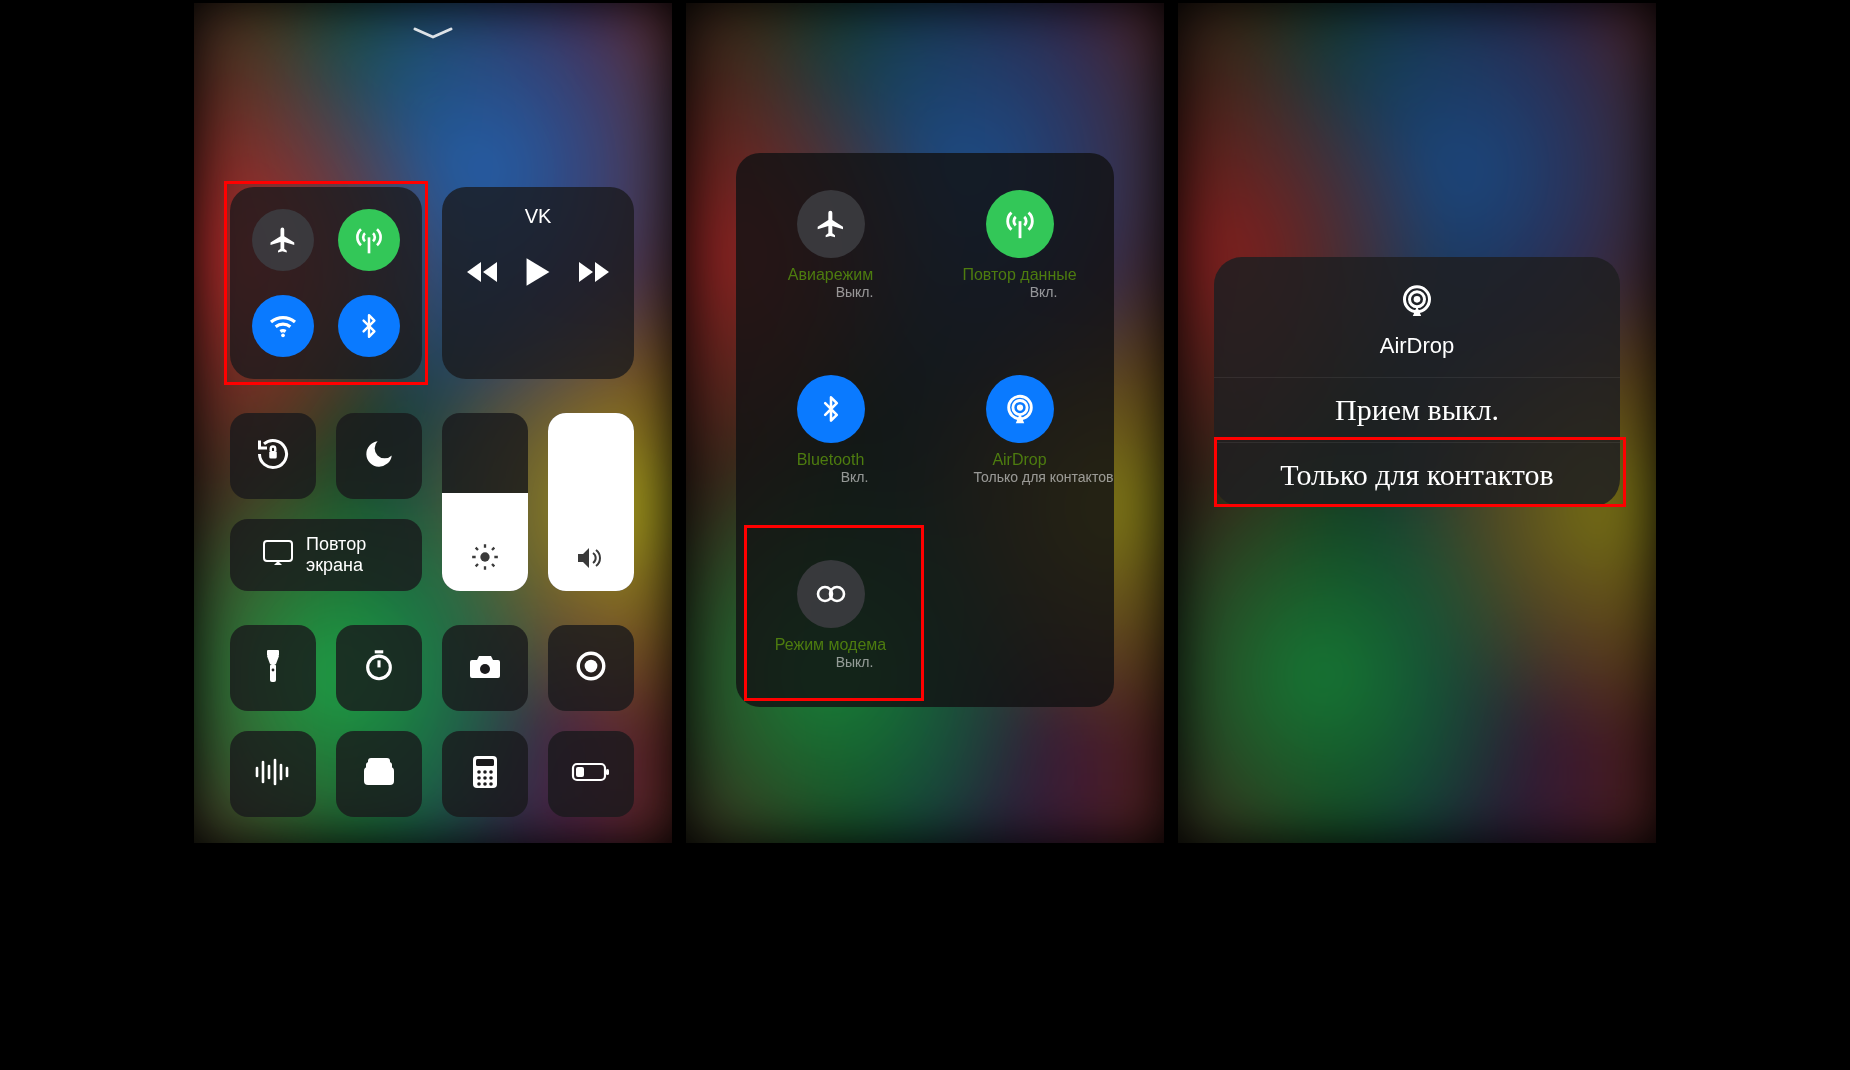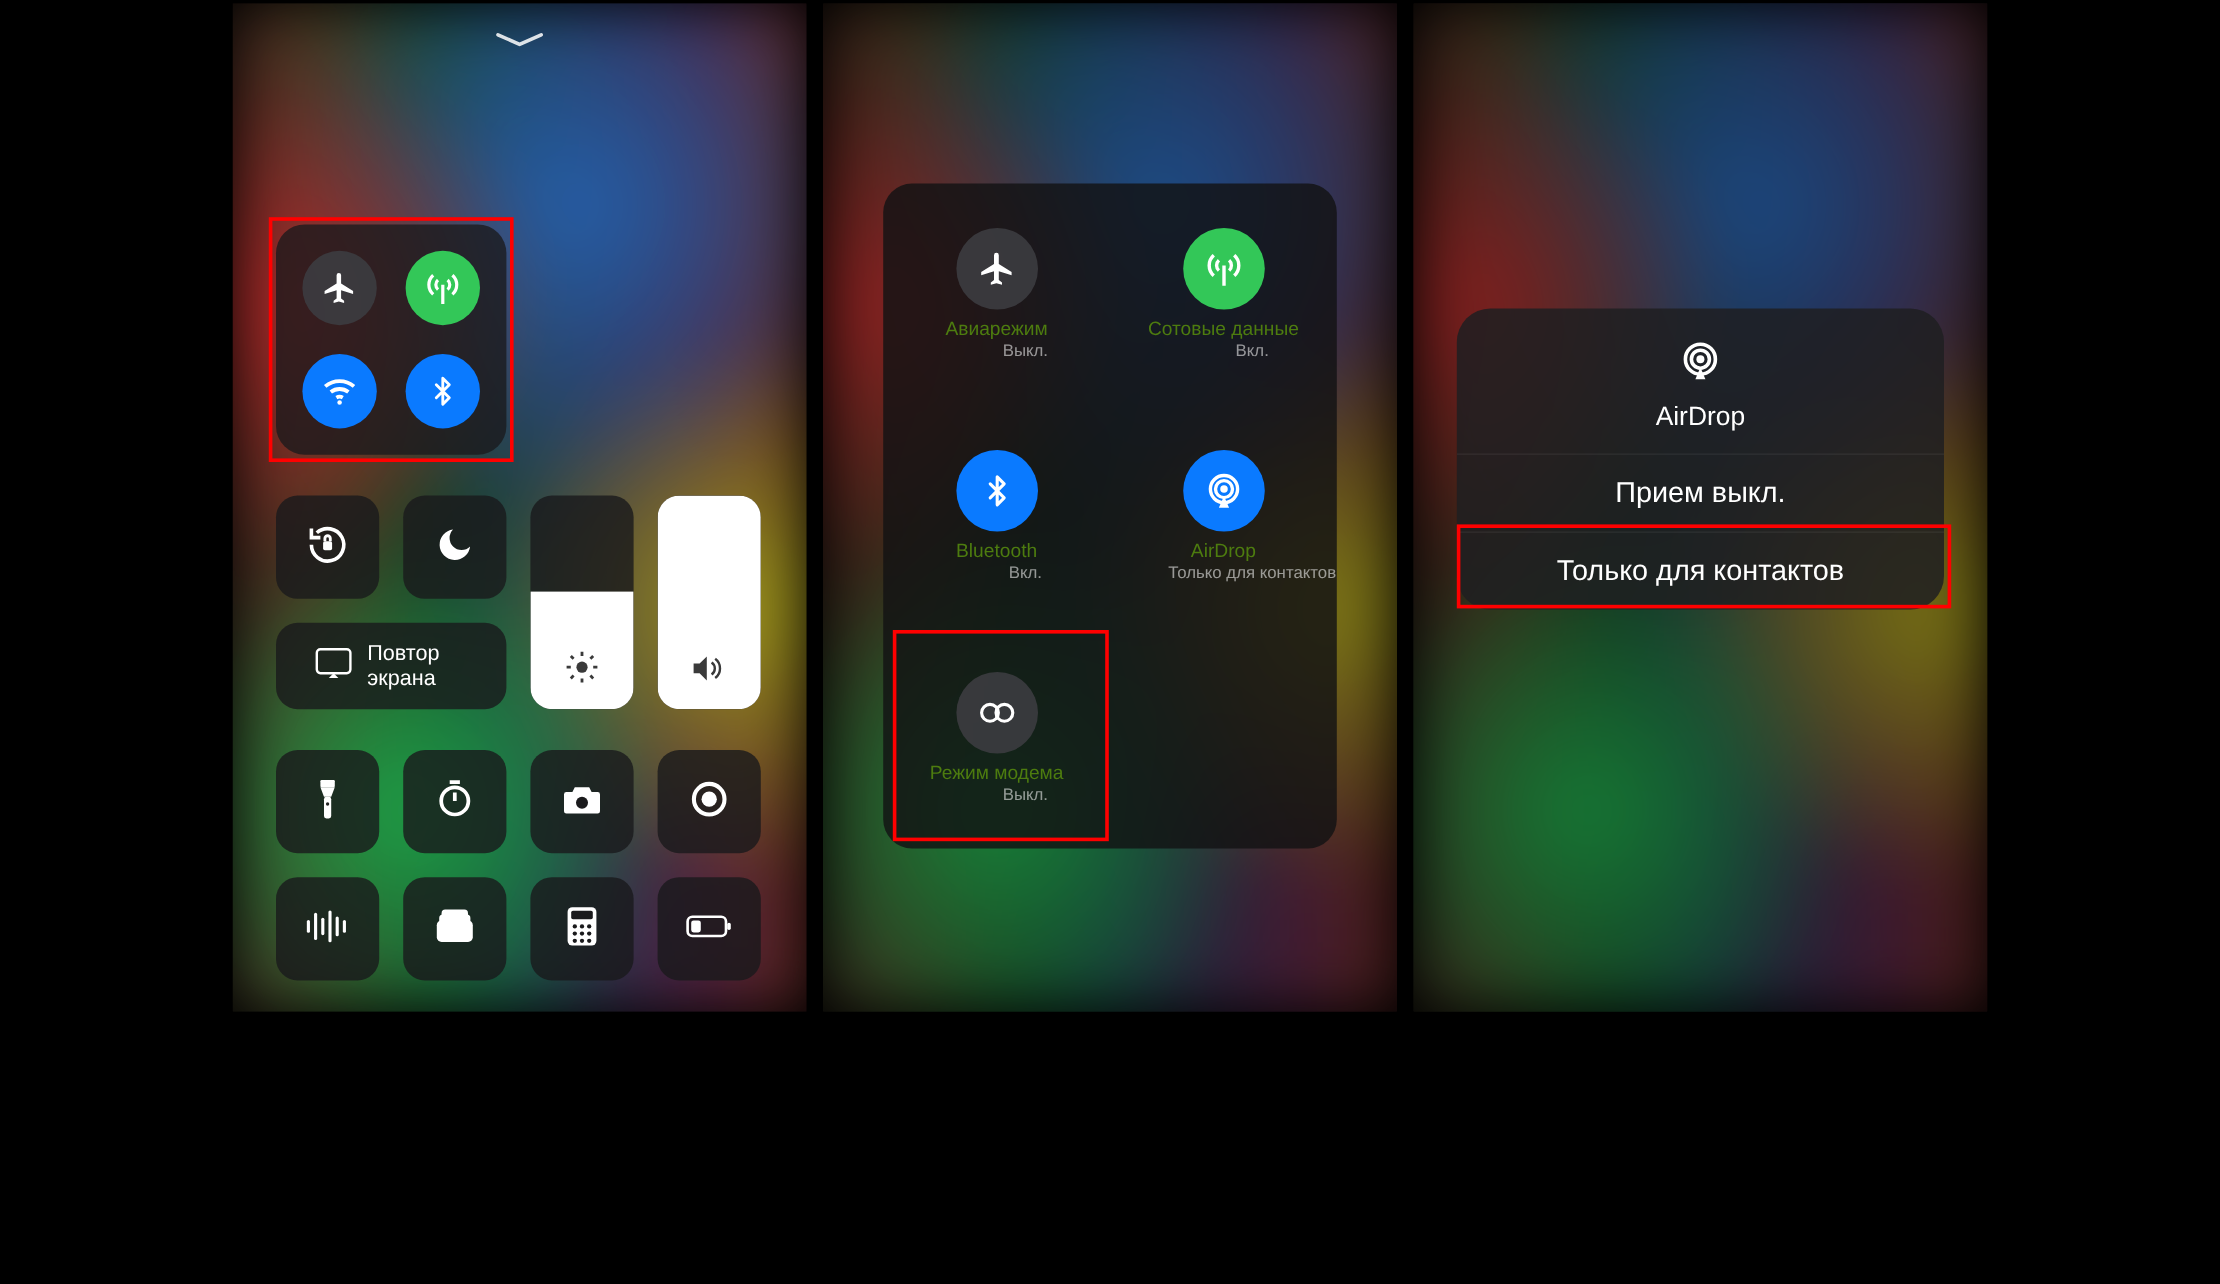--- a/index.html
+++ b/index.html
@@ -39,21 +39,21 @@
   .sq{position:absolute;background:rgba(25,25,28,.80);border-radius:18px;display:flex;align-items:center;justify-content:center;color:#fff;}
   
   .vslide{position:absolute;background:rgba(25,25,28,.80);border-radius:18px;overflow:hidden;}
   .vslide .fill{position:absolute;left:0;right:0;bottom:0;background:#fff;}
   .vslide .ico{position:absolute;left:50%;transform:translateX(-50%);bottom:16px;}
   
   .mirror{position:absolute;background:rgba(25,25,28,.80);border-radius:18px;display:flex;align-items:center;color:#fff;gap:12px;padding:0 32px;font-size:18px;line-height:1.15;}
   
   .admenu{position:absolute;background:rgba(30,30,33,.85);border-radius:28px;color:#fff;overflow:hidden;}
   .admenu .hdr{display:flex;flex-direction:column;align-items:center;padding:24px 0 18px;}
-  .admenu .opt{height:64px;display:flex;align-items:center;justify-content:center;font-size:24px;border-top:1px solid rgba(255,255,255,.07);}
+  .admenu .opt{height:64px;display:flex;align-items:center;justify-content:center;font-size:30px;border-top:1px solid rgba(255,255,255,.07);font-family:Liberation Serif, serif;}
   .admenu .opt:first-of-type{border-top:1px solid rgba(255,255,255,.12);}
 </style>
 </head>
 <body>
 
 <div class="stage">
 
 <div class="shot">
   <div class="wall"></div>
       <div class="veil"></div>
@@ -95,20 +95,36 @@
     <div style="position:absolute;right:22px;bottom:22px;">
           <div class="rnd blue">
             <svg width="26" height="26" viewBox="0 0 24 24" fill="none" stroke="#fff" stroke-width="2.2" stroke-linejoin="round" stroke-linecap="round">
               <path d="M7 7l10 10-5 5V2l5 5L7 17"></path>
             </svg>
           </div>
         </div>
   </div>
   <div class="redbox" style="left:30px;top:178px;width:198px;height:198px;"></div>
 
+  <div class="mod media" style="left:248px;top:184px;width:192px;height:192px;">
+    <div class="title">VK</div>
+    <div class="ctrls">
+      <span><svg width="34" height="24" viewBox="0 0 34 24" fill="#fff">
+              <polygon points="16,2 2,12 16,22"></polygon>
+              <polygon points="32,2 18,12 32,22"></polygon>
+            </svg></span>
+      <span><svg width="28" height="32" viewBox="0 0 24 28" fill="#fff">
+              <polygon points="2,2 22,14 2,26"></polygon>
+            </svg></span>
+      <span><svg width="34" height="24" viewBox="0 0 34 24" fill="#fff">
+              <polygon points="2,2 16,12 2,22"></polygon>
+              <polygon points="18,2 32,12 18,22"></polygon>
+            </svg></span>
+    </div>
+  </div>
 
   <div class="sq" style="left:36px;top:410px;width:86px;height:86px;">
         <span><svg width="36" height="36" viewBox="0 0 24 24" fill="none" stroke="#fff" stroke-width="2">
             <path d="M3 12a9 9 0 1 0 3-6.7"></path>
             <polyline points="3 3 3 8 8 8"></polyline>
             <rect x="9.5" y="10" width="5" height="5" rx="1" fill="#fff" stroke="none"></rect>
             <path d="M10.5 10V8.5a1.5 1.5 0 0 1 3 0V10" stroke-width="1.6"></path>
           </svg></span>
       </div>
   <div class="sq" style="left:142px;top:410px;width:86px;height:86px;">
@@ -237,21 +253,21 @@
       <div class="tile" style="justify-content:center;">
         <div class="rnd green">
               <svg width="34" height="34" viewBox="0 0 24 24" fill="none" stroke="#fff" stroke-width="2">
                 <path d="M6 16a8 8 0 0 1 0-12"></path>
                 <path d="M18 4a8 8 0 0 1 0 12"></path>
                 <path d="M9 13a4 4 0 0 1 0-6"></path>
                 <path d="M15 7a4 4 0 0 1 0 6"></path>
                 <line x1="12" y1="10" x2="12" y2="22"></line>
               </svg>
             </div>
-        <div class="lbl">Сотовые данные</div>
+        <div class="lbl">Повтор данные</div>
         <div class="sub">Вкл.</div>
       </div>
       <div class="tile" style="justify-content:center;">
         <div class="rnd blue">
               <svg width="28" height="28" viewBox="0 0 24 24" fill="none" stroke="#fff" stroke-width="2.2" stroke-linejoin="round" stroke-linecap="round">
                 <path d="M7 7l10 10-5 5V2l5 5L7 17"></path>
               </svg>
             </div>
         <div class="lbl">Bluetooth</div>
         <div class="sub">Вкл.</div>

